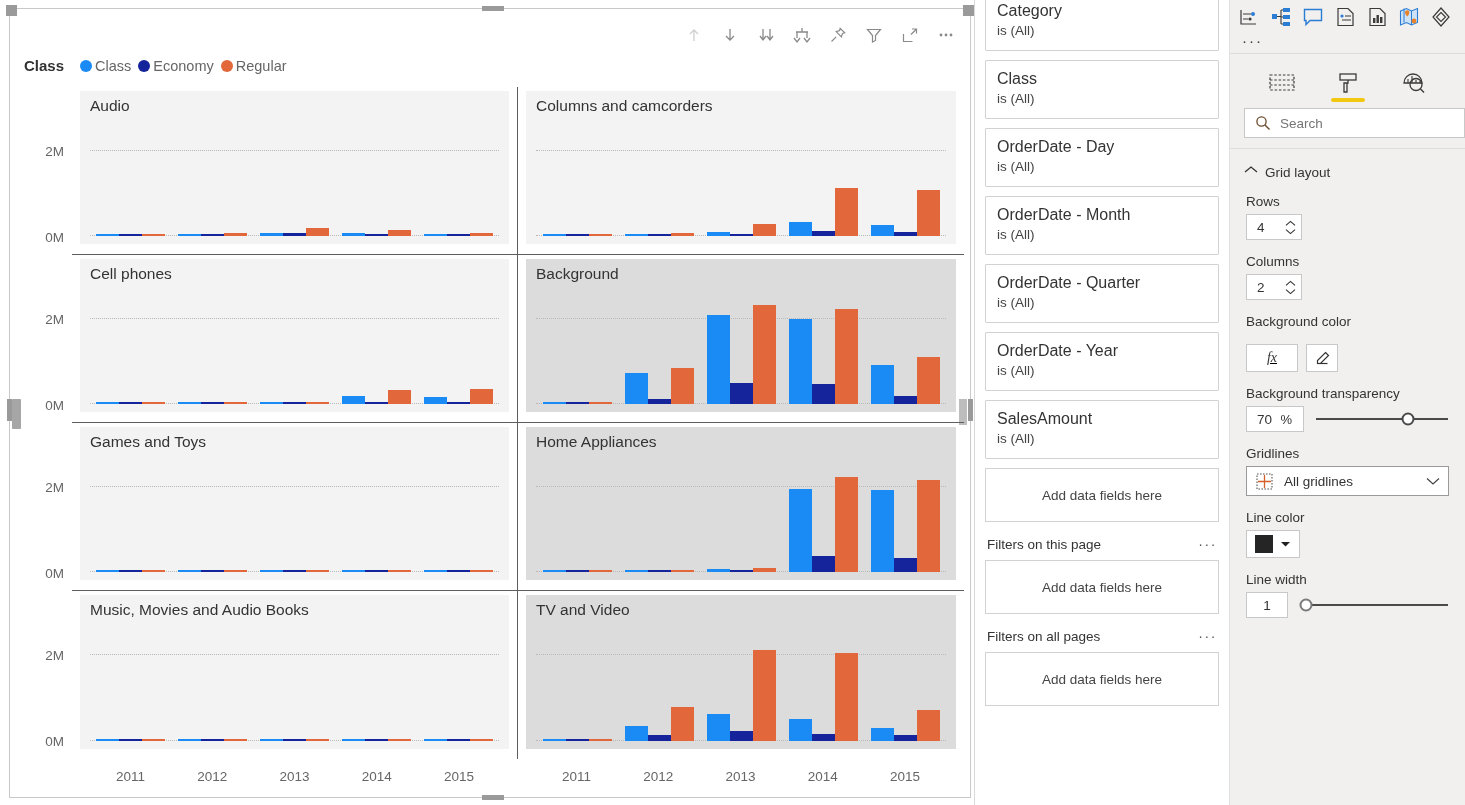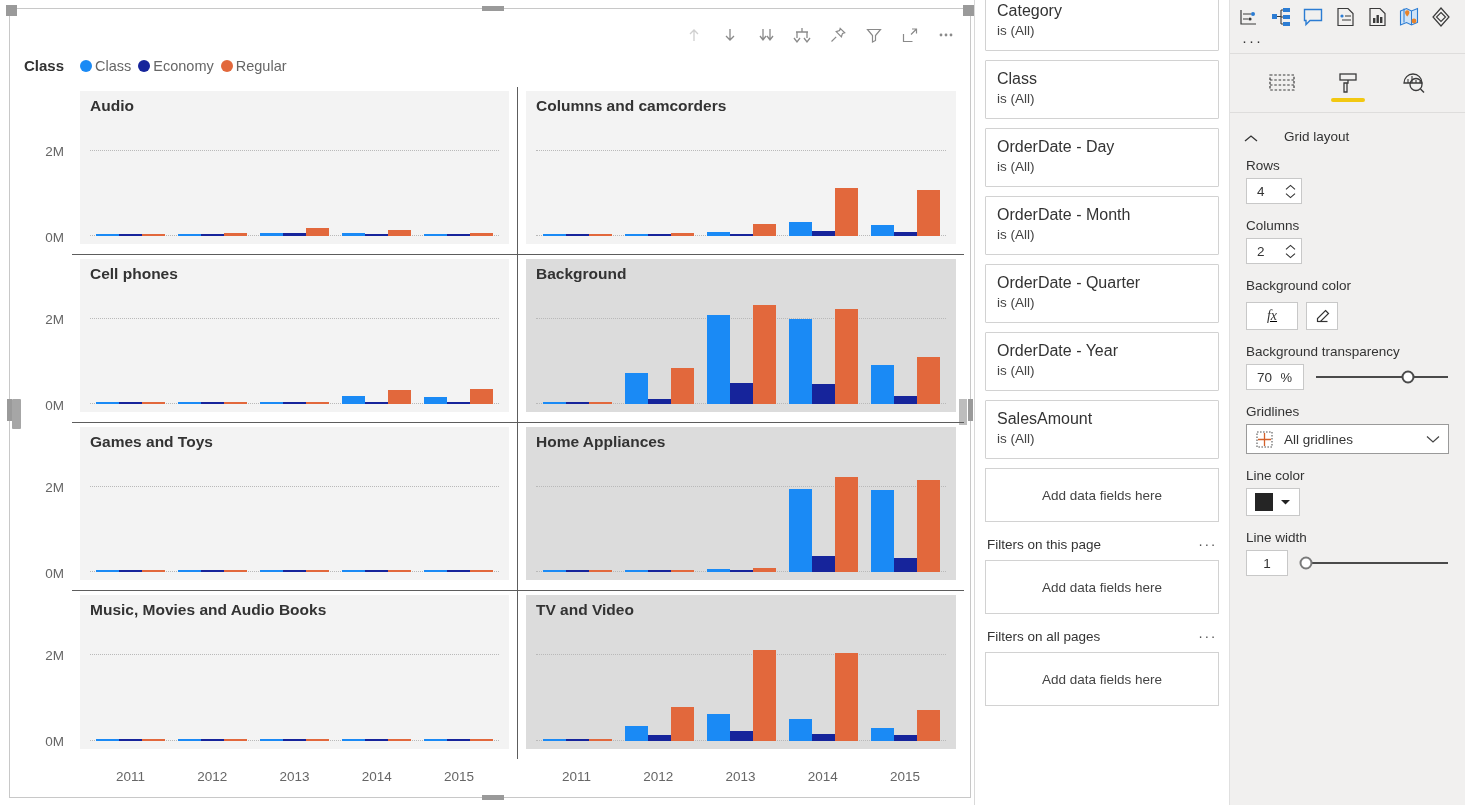--- a/index.html
+++ b/index.html
@@ -80,21 +80,21 @@
   }
   .sm-cell.col2 { border-right: none; }
   .sm-cell.row4 { border-bottom: none; }
   .sm-inner {
     position: absolute; left: 8px; right: 8px; top: 4px; bottom: 10px;
     background: #f3f3f3;
   }
   .sm-inner.hl { background: #dcdcdc; }
   .sm-cat {
     position: absolute; left: 10px; top: 6px;
-    font-size: 15.5px; color: #333; white-space: nowrap; z-index: 3; font-weight: bold;
+    font-size: 15.5px; color: #333; white-space: nowrap; z-index: 3;
   }
   .plot {
     position: absolute; left: 10px; right: 10px; top: 26px; bottom: 8px;
   }
   .gridline {
     position: absolute; left: 0; right: 0; height: 0;
     border-top: 1px dotted #b9b9b9;
   }
   .groups {
     position: absolute; left: 0; right: 0; top: 0; bottom: 0;
@@ -180,31 +180,31 @@
     margin: 6px 0 0 14px; height: 30px; background: #fff;
     border: 1px solid #c8c8c8; display: flex; align-items: center; gap: 9px;
     padding: 0 10px;
   }
   .search-box input {
     border: none; outline: none; font-size: 13.5px; color: #333;
     font-family: "Liberation Sans", sans-serif; width: 150px; background: transparent;
   }
   .fmt-body { padding: 0 16px 0 16px; }
   .fmt-sec-head {
-    display: flex; align-items: flex-end; gap: 26px;
+    display: flex; align-items: flex-start; gap: 7px;
     margin: 16px 0 6px -2px; font-size: 13.5px; color: #333; cursor: pointer;
   }
   .fmt-label { font-size: 13.5px; color: #333; margin: 14px 0 5px 0; }
   .spin {
     width: 56px; height: 26px; background: #fff; border: 1px solid #c8c8c8;
     display: flex; align-items: center; justify-content: space-between;
     padding: 0 5px 0 10px; font-size: 13.5px; color: #333;
   }
   .spin-arrows { display: flex; flex-direction: column; gap: 1px; }
-  .btnrow { display: flex; gap: 8px; margin-top: 9px; text-decoration: underline; }
+  .btnrow { display: flex; gap: 8px; margin-top: 15px; text-decoration: underline; }
   .sqbtn {
     width: 52px; height: 28px; background: #fff; border: 1px solid #c8c8c8;
     display: flex; align-items: center; justify-content: center; cursor: pointer;
   }
   .sqbtn.narrow { width: 32px; }
   .fx { font-style: italic; font-size: 14px; color: #333; font-family: "Liberation Serif", serif; }
   .slider-row { display: flex; align-items: center; gap: 12px; margin-top: 3px; }
   .sl-track { position: relative; width: 132px; height: 2px; background: #4a4a4a; }
   .sl-knob {
     position: absolute; top: 50%; width: 13px; height: 13px; border-radius: 50%;
@@ -752,20 +752,27 @@
         <svg width="28" height="24" viewBox="0 0 28 24">
             <path d="M4 12a9 9 0 0118 0z" fill="none" stroke="#3a3a3a" stroke-width="1.3"></path>
             <path d="M8 12V8M12 12V5M16 12V9M20 12v-2" stroke="#3a3a3a" stroke-width="1.1"></path>
             <circle cx="16" cy="13.5" r="6" fill="none" stroke="#3a3a3a" stroke-width="1.3"></circle>
             <path d="M20.5 18l3.5 3.5" stroke="#3a3a3a" stroke-width="1.4"></path>
           </svg>
         <div class="u"></div>
       </div>
     </div>
 
+    <div class="search-box">
+      <svg width="16" height="16" viewBox="0 0 16 16">
+          <circle cx="6.5" cy="6.5" r="4.6" fill="none" stroke="#6a4a2a" stroke-width="1.3"></circle>
+          <path d="M10 10l4.5 4.5" stroke="#6a4a2a" stroke-width="1.4"></path>
+        </svg>
+      <input type="text" placeholder="Search" style="">
+    </div>
     <div class="pane-div" style="margin-top:10px;"></div>
 
     <div class="fmt-body">
       <div class="fmt-sec-head">
         <svg width="14" height="10" viewBox="0 0 14 10">
             <path d="M1 7l6-5 6 5" stroke="#333" stroke-width="1.3" fill="none"></path>
           </svg>
         <span>Grid layout</span>
       </div>
 

